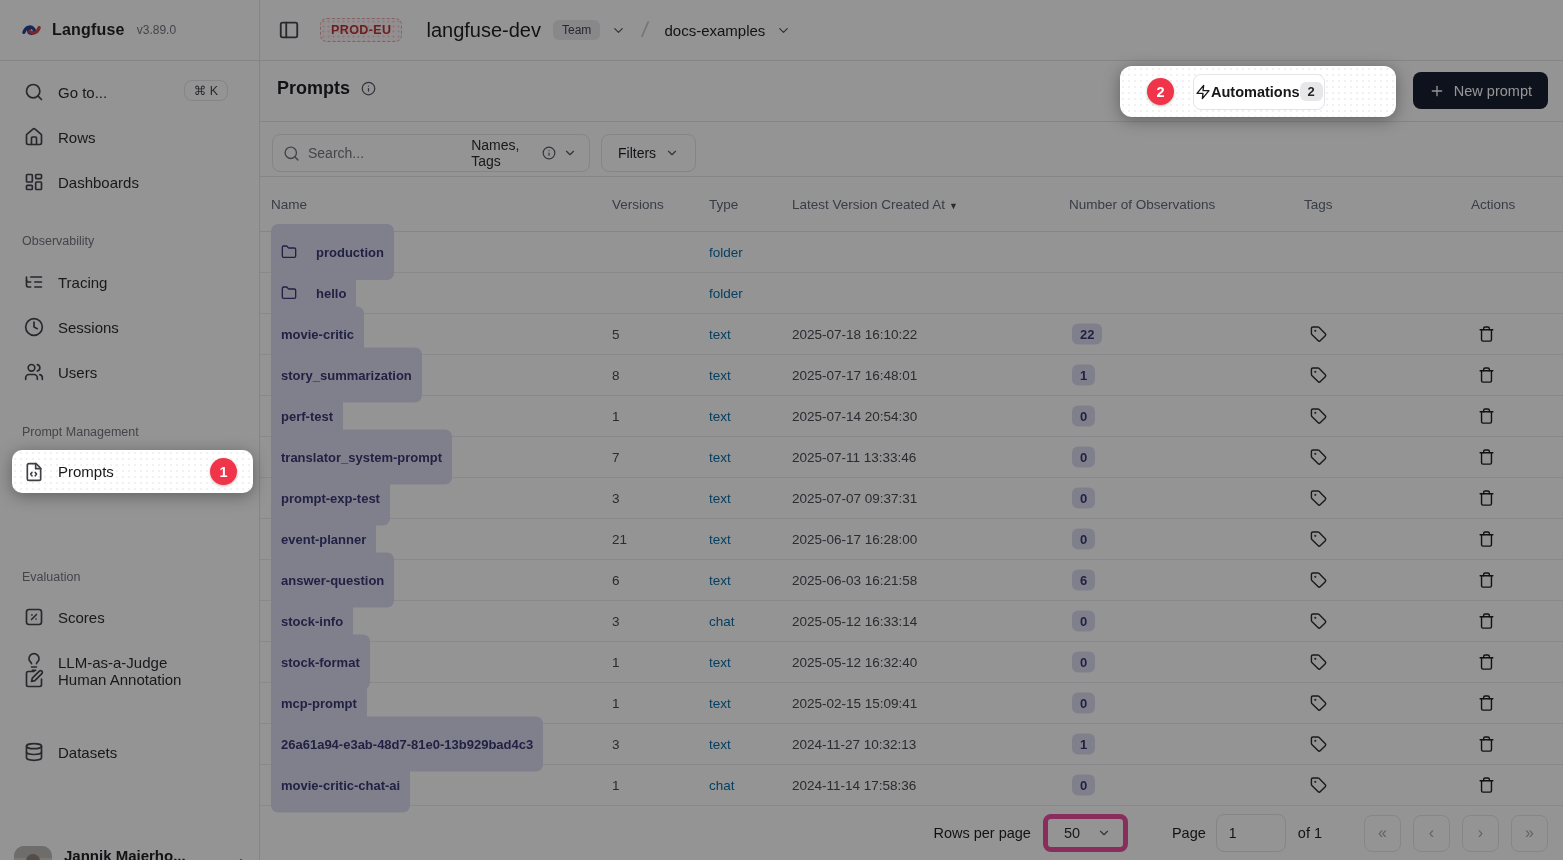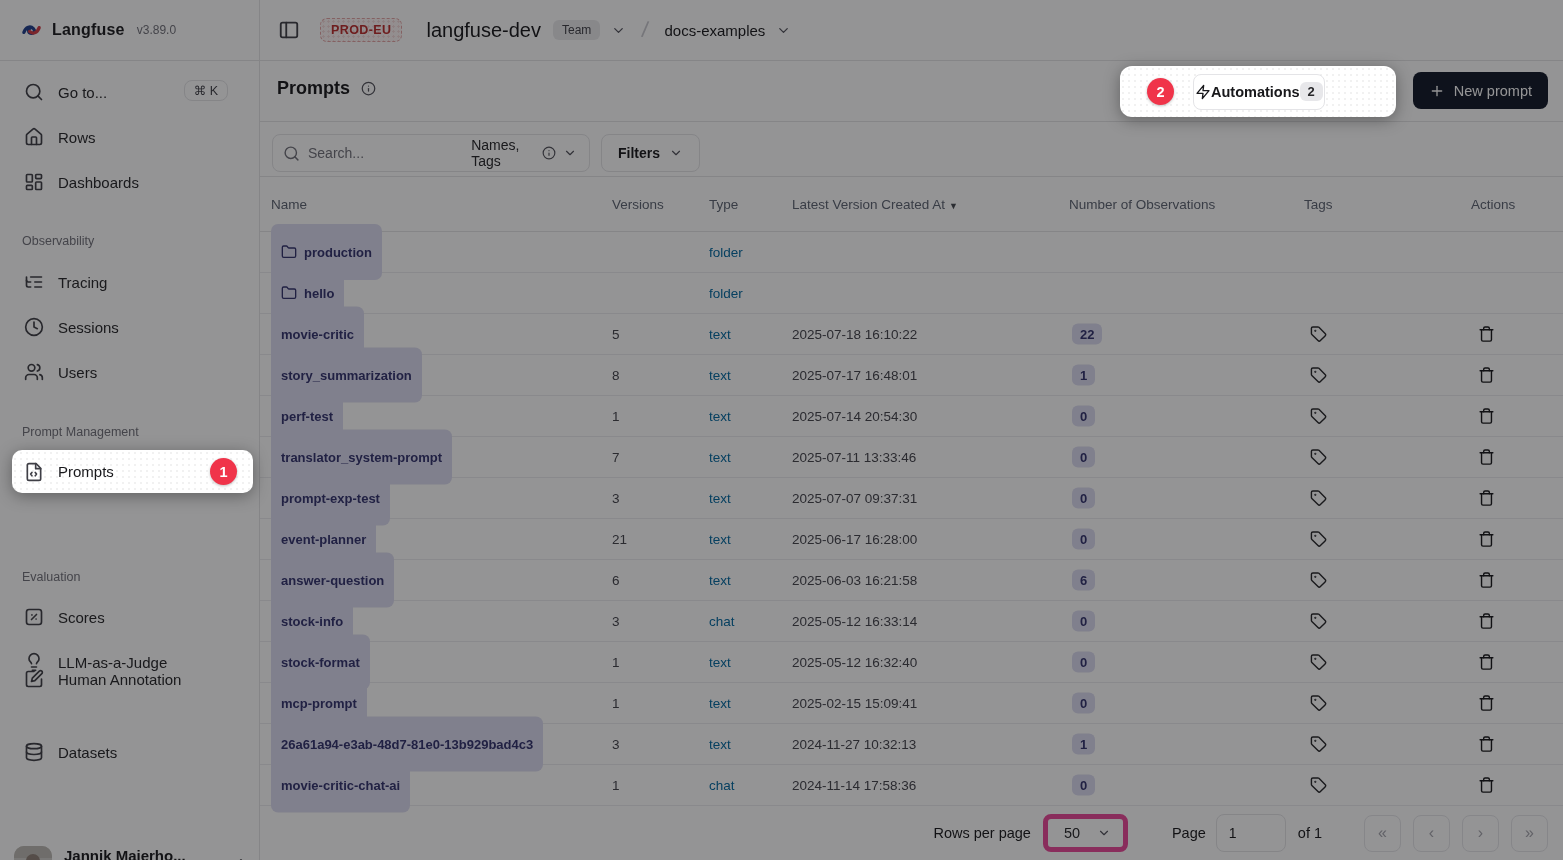--- a/index.html
+++ b/index.html
@@ -44,30 +44,30 @@
   .ptitle-text { font-size:18px; font-weight:700; color:#18181b; }
   .info-ic { color:#52525b; }
   .newbtn { position:absolute; right:15px; top:72px; height:37px; background:var(--dark-button-bg,#101828); border-radius:8px; color:#fff; display:flex; align-items:center; gap:9px; padding:0 16px; font-size:14.5px; font-weight:500; cursor:pointer; }
 
   .filterband { position:absolute; left:0; top:122px; right:0; height:55px; border-bottom:1px solid #e4e4e7; }
   .searchbox { position:absolute; left:12px; top:12px; width:318px; height:38px; border:1px solid #e4e4e7; border-radius:8px; display:flex; align-items:center; padding:0 12px 0 10px; gap:8px; background:#fff; }
   .searchbox input { border:none; outline:none; flex:1 1 auto; min-width:0; font-size:14px; color:#18181b; font-family:inherit; background:transparent; }
   .searchbox input::placeholder { color:#71717a; }
   .scope { display:flex; align-items:center; gap:7px; font-size:14px; font-weight:500; color:#27272a; cursor:pointer; }
   .scope .ic-wrap, .scope-chev { color:#52525b; }
-  .filtersbtn { position:absolute; left:341px; top:12px; height:38px; border:1px solid #e4e4e7; border-radius:8px; background:#fff; display:flex; align-items:center; gap:9px; padding:0 16px; font-size:14px; font-weight:700; color:#18181b; cursor:pointer; }
+  .filtersbtn { position:absolute; left:341px; top:12px; height:38px; border:1px solid #e4e4e7; border-radius:8px; background:#fff; display:flex; align-items:center; gap:9px; padding:0 16px; font-size:14px; font-weight:400; color:#18181b; cursor:pointer; }
 
   .thead { position:absolute; left:0; top:177px; right:0; height:55px; border-bottom:1px solid #e4e4e7; font-size:13.5px; font-weight:500; color:#5d6472; }
   .th { position:absolute; top:50%; transform:translateY(-50%); white-space:nowrap; }
   .sortmark { font-size:9px; margin-left:4px; color:#44484f; }
 
   .tbody { position:absolute; left:0; top:232px; right:0; }
   .row { position:relative; height:41px; border-bottom:1px solid #ececef; font-size:13.5px; color:#52525b; cursor:pointer; }
   .cell { position:absolute; top:50%; transform:translateY(-50%); white-space:nowrap; }
-  .namepill { left:11px; display:inline-flex; align-items:flex-end; gap:7px; background:var(--pill-bg,#dcdcf0); color:var(--pill-text,#32326e); font-weight:700; font-size:13px; padding:20px 10px; border-radius:7px; cursor:pointer; }
+  .namepill { left:11px; display:inline-flex; align-items:flex-end; gap:19px; background:var(--pill-bg,#dcdcf0); color:var(--pill-text,#32326e); font-weight:700; font-size:13px; padding:20px 10px; border-radius:7px; cursor:pointer; }
   .namepill .ic-wrap { width:16px; height:16px; }
   .c-ver  { left:352px; color:#44444c; }
   .c-type { left:449px; color:#0369a1; }
   .c-date { left:532px; color:#44444c; }
   .obsbadge { left:812px; background:var(--pill-bg,#dcdcf0); color:var(--pill-text,#32326e); font-weight:700; font-size:13px; padding:3px 8px; border-radius:6px; min-width:14px; text-align:center; }
   .c-tag  { left:1050px; color:#27272a; cursor:pointer; }
   .c-del  { left:1218px; color:#18181b; cursor:pointer; }
 
   .footer { position:absolute; left:0; right:0; top:806px; bottom:0; display:flex; align-items:center; justify-content:flex-end; padding-right:15px; font-size:14.5px; color:#18181b; }
   .rpp-label { margin-right:12px; }

